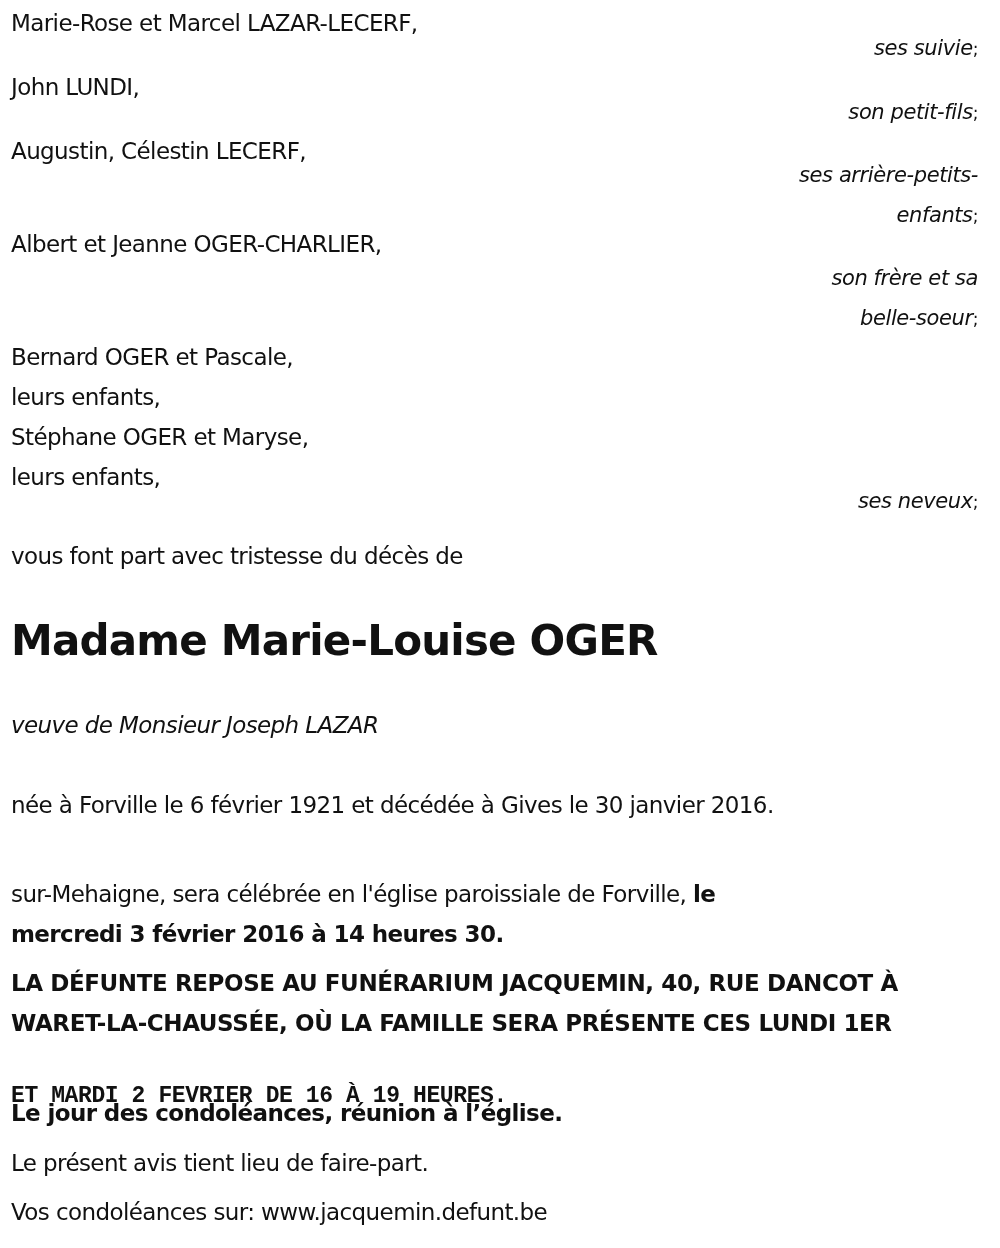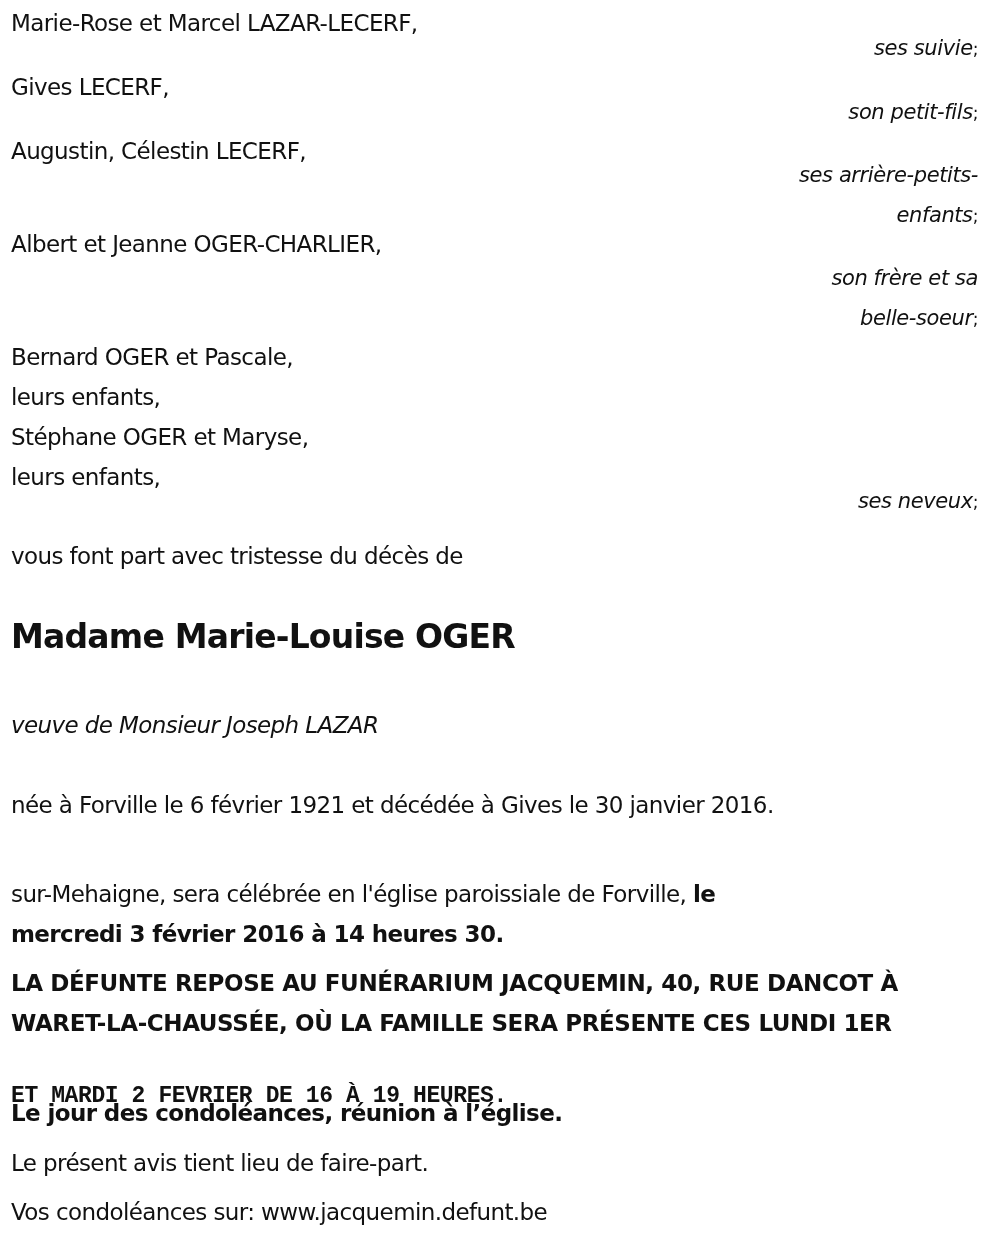--- a/index.html
+++ b/index.html
@@ -38,21 +38,21 @@
       line-height: 1;
     }
     .rel .semi {
       font-style: normal;
       font-size: 17px;
     }
     .title {
       position: absolute;
       left: 11px;
       top: 620px;
-      font-size: 33px;
+      font-size: 42px;
       font-weight: bold;
       letter-spacing: -0.8px;
       white-space: nowrap;
       line-height: 1;
     }
     .bold { font-weight: bold; }
     .caps {
       position: absolute;
       left: 11px;
       font-size: 23px;
@@ -63,21 +63,21 @@
     }
   </style>
 </head>
 <body>
 
 <div class="page">
 
   <div class="line" style="top:12px;">Marie-Rose et Marcel LAZAR-LECERF,</div>
   <div class="rel" style="top:38px;"><span>ses suivie</span><span class="semi">;</span></div>
 
-  <div class="line" style="top:76px;">Gives LECERF,</div>
+  <div class="line" style="top:76px;">John LUNDI,</div>
   <div class="rel" style="top:102px;"><span>son petit-fils</span><span class="semi">;</span></div>
 
   <div class="line" style="top:140px;">Augustin, Célestin LECERF,</div>
   <div class="rel" style="top:165px;">ses arrière-petits-</div>
   <div class="rel" style="top:205px;"><span>enfants</span><span class="semi">;</span></div>
 
   <div class="line" style="top:233px;text-align:right;">Albert et Jeanne OGER-CHARLIER,</div>
   <div class="rel" style="top:268px;">son frère et sa</div>
   <div class="rel" style="top:308px;"><span>belle-soeur</span><span class="semi">;</span></div>
 

